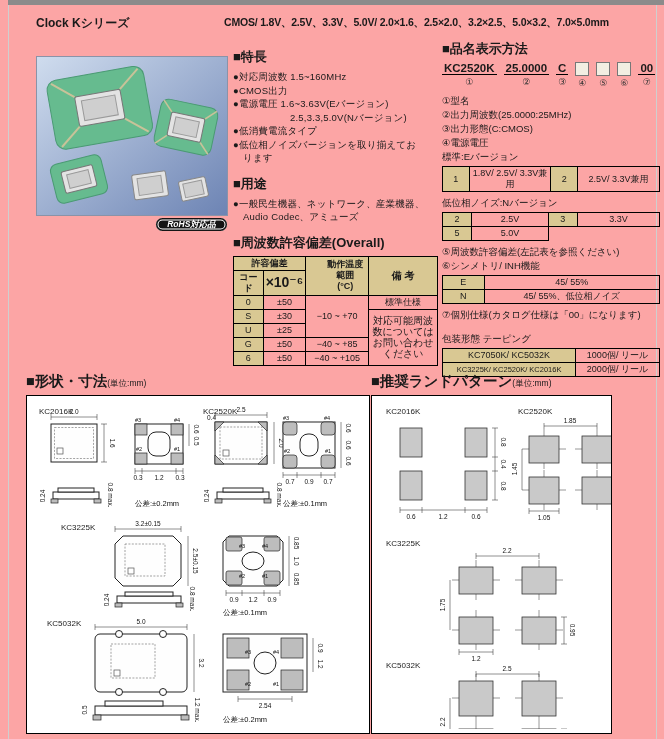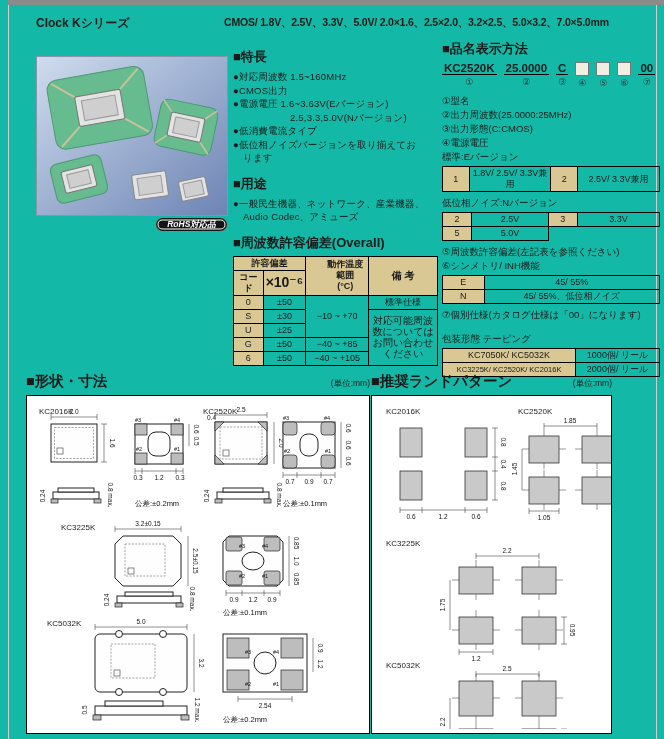--- a/index.html
+++ b/index.html
@@ -1,16 +1,16 @@
 <!DOCTYPE html>
 <html><head>
 <meta charset="utf-8">
 <style>
   html,body{margin:0;padding:0;background:#e8e8e8;}
-  .page{position:relative;width:664px;height:739px;background:#14b8a6;overflow:hidden;
+  .page{position:relative;width:664px;height:739px;background:#fca5a5;overflow:hidden;
         font-family:"Liberation Sans","DejaVu Sans",sans-serif;color:#1a1a1a;}
   .topbar{position:absolute;left:8px;top:0;width:656px;height:5px;background:#8b8b8b;}
   .edge-l{position:absolute;left:8px;top:5px;width:1px;height:734px;background:#cfcfcf;}
   .edge-r{position:absolute;left:656px;top:5px;width:1px;height:734px;background:#cfcfcf;}
   .series{position:absolute;left:36px;top:15px;font-size:12px;font-weight:bold;}
   .specs{position:absolute;left:224px;top:16px;font-size:10.5px;font-weight:bold;letter-spacing:-0.2px;}
   .photo{position:absolute;left:36px;top:56px;width:190px;height:158px;border:1px solid #8a93a8;}
   .rohs{position:absolute;left:156px;top:218px;width:71px;height:13px;background:#141414;color:#fff;
         border-radius:7px;font-size:8.5px;font-weight:bold;font-style:italic;text-align:center;
         line-height:13px;box-shadow:inset 0 0 0 1.5px #141414, inset 0 0 0 2.5px #fff;}
@@ -33,21 +33,21 @@
   .pn-val{border-bottom:1px solid #000;padding:0 2px;display:block;text-align:center;}
   .pn-box{display:block;width:12px;height:12px;border:1px solid #777;background:#f2eee2;margin:0 auto;}
   .pn-c{display:block;text-align:center;font-size:9px;font-weight:normal;color:#333;margin-top:2px;}
   .nline{font-size:9.5px;line-height:14px;}
   .ntab{font-size:9px;margin:2px 0 4px 0;}
   .ntab td{border:1px solid #000;padding:1px 3px;text-align:center;line-height:11px;}
   .cell-sm{font-size:7.5px;}
   .panel{position:absolute;top:372px;}
   .panel-left{left:26px;width:344px;}
   .panel-right{left:371px;width:241px;}
-  .panel-head{display:flex;justify-content:space-between;align-items:baseline;}
+  .panel-head{display:flex;align-items:baseline;}
   .panel-title{font-size:14.5px;font-weight:bold;margin:0;}
   .unit{font-size:8.5px;}
   .panel-box{border:1.5px solid #000;margin-top:4px;background:#fff;overflow:hidden;}
   
   .ol{fill:#fefefe;stroke:#222;stroke-width:1;}
   .inr{fill:none;stroke:#666;stroke-width:0.6;stroke-dasharray:2 1.4;}
   .mrk{fill:none;stroke:#555;stroke-width:0.7;}
   .pad{fill:#bdbdbd;stroke:#222;stroke-width:0.7;}
   .lpad{fill:#c9c9c9;stroke:#333;stroke-width:0.8;}
   .dim{stroke:#333;stroke-width:0.55;fill:none;}

